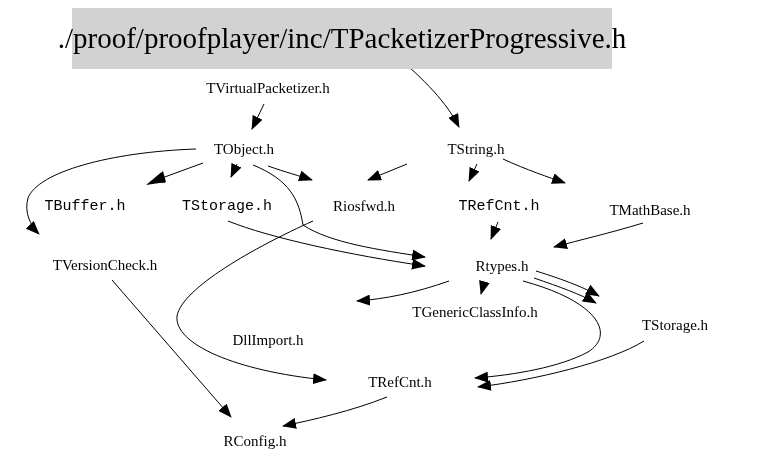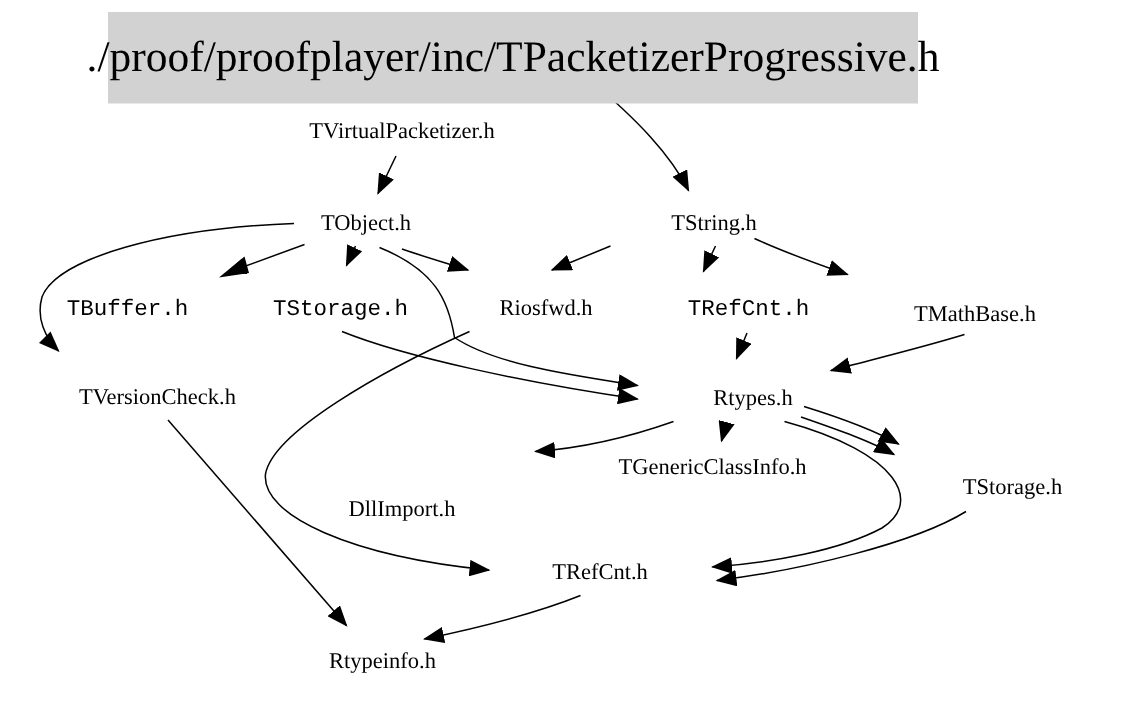--- a/index.html
+++ b/index.html
@@ -80,15 +80,15 @@
       <div class="gnode" style="left: 227px; top: 207px; font-family: Liberation Mono, monospace;">TStorage.h</div>
       <div class="gnode" style="left: 364px; top: 207px;">Riosfwd.h</div>
       <div class="gnode" style="left: 499px; top: 207px; font-family: Liberation Mono, monospace;">TRefCnt.h</div>
       <div class="gnode" style="left: 650px; top: 211px;">TMathBase.h</div>
       <div class="gnode" style="left: 105px; top: 266px; text-align: right;">TVersionCheck.h</div>
       <div class="gnode" style="left: 502px; top: 267px;">Rtypes.h</div>
       <div class="gnode" style="left: 268px; top: 341px;">DllImport.h</div>
       <div class="gnode" style="left: 475px; top: 313px;">TGenericClassInfo.h</div>
       <div class="gnode" style="left: 675px; top: 326px;">TStorage.h</div>
       <div class="gnode" style="left: 400px; top: 383px;">TRefCnt.h</div>
-      <div class="gnode" style="left: 255px; top: 442px;">Rtypeinfo.h</div>
+      <div class="gnode" style="left: 255px; top: 442px;">RConfig.h</div>
     </div>
 </div>
 
 </body></html>

